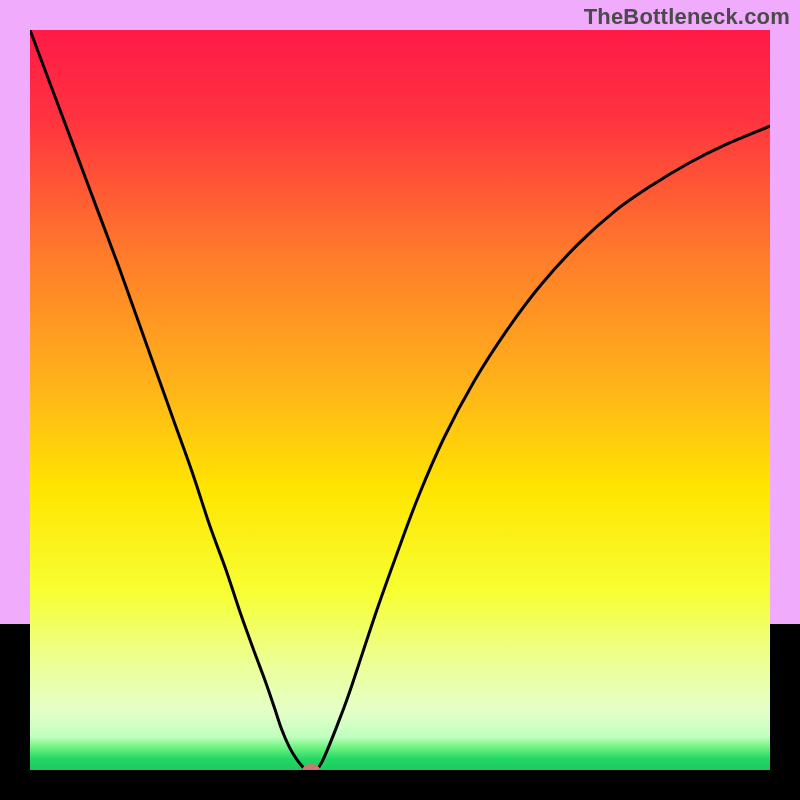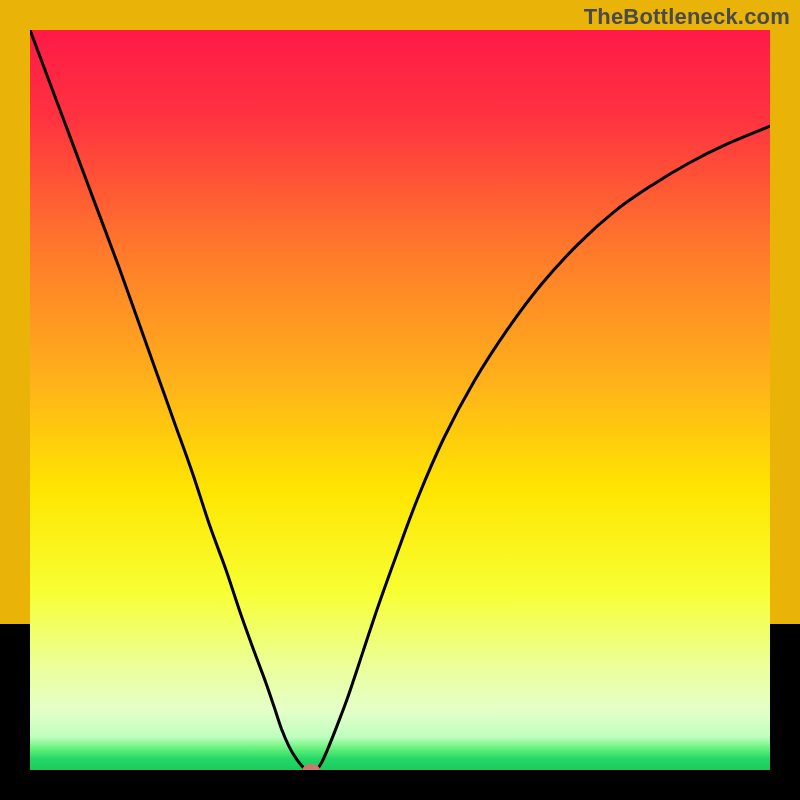--- a/index.html
+++ b/index.html
@@ -8,21 +8,21 @@
     width: 800px;
     height: 800px;
     background: #000;
     overflow: hidden;
     font-family: Arial, Helvetica, sans-serif;
   }
   .outer {
     position: relative;
     width: 800px;
     height: 624px;
-    background: #eab308;
+    background: #f0abfc;
   }
   .watermark {
     position: absolute;
     top: 4px;
     right: 10px;
     color: #4a4a4a;
     font-size: 22px;
     font-weight: 600;
     letter-spacing: 0.2px;
     z-index: 10;

